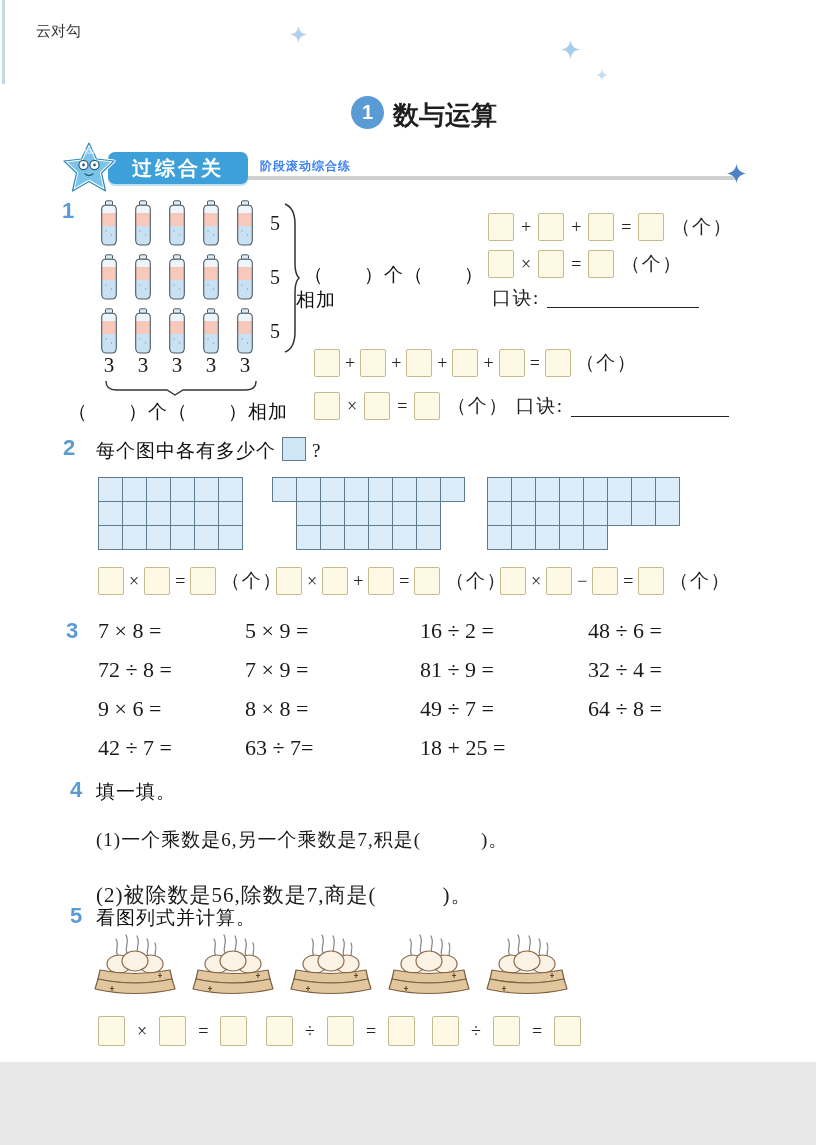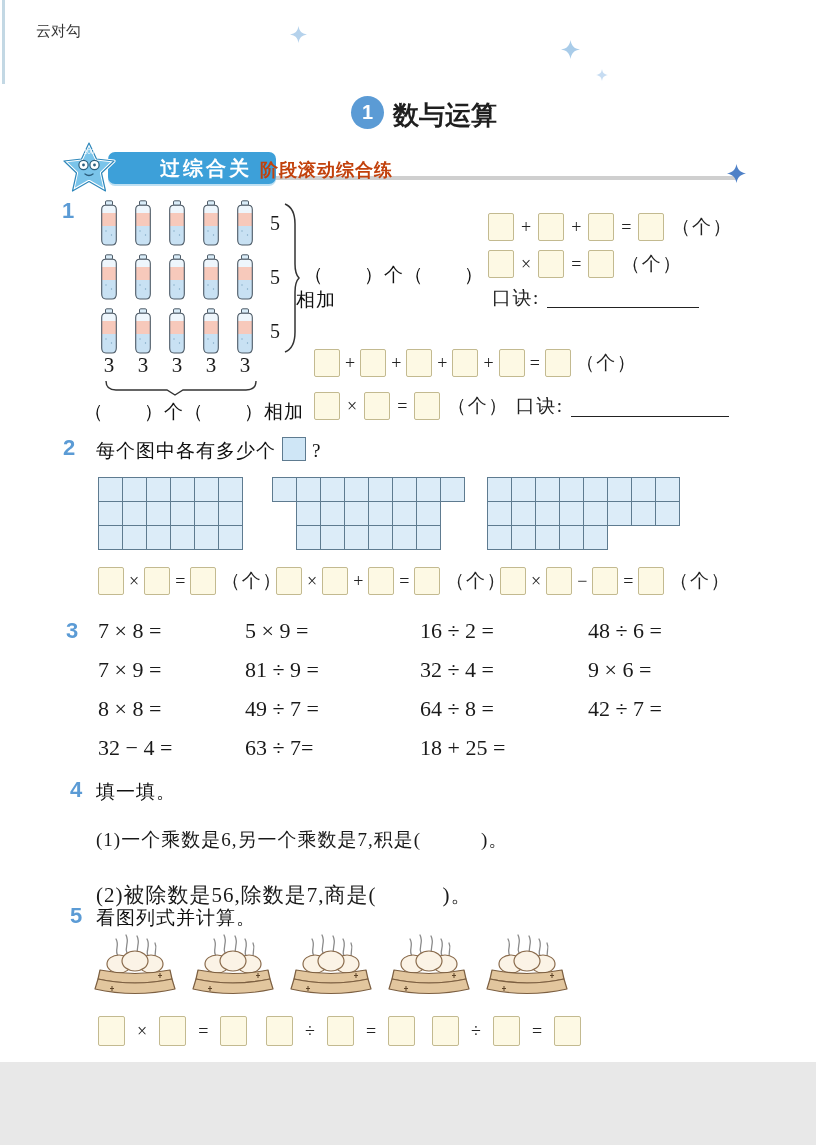--- a/index.html
+++ b/index.html
@@ -15,23 +15,23 @@
   .badge{position:absolute;left:351px;top:96px;width:33px;height:33px;border-radius:50%;
          background:#5b9bd5;color:#fff;font-family:"Liberation Sans",sans-serif;
          font-weight:bold;font-size:20px;line-height:33px;text-align:center;}
   .sectitle{position:absolute;left:393px;top:98px;font-family:"Liberation Sans",sans-serif;
          font-weight:bold;font-size:26px;color:#1f1f1f;}
   .banner-line{position:absolute;left:140px;top:176px;width:597px;height:4px;
          background:#cfcfcf;border-radius:2px;}
   .banner-rect{position:absolute;left:108px;top:152px;width:140px;height:32px;border-radius:7px;
          background:#3da0d9;display:flex;align-items:center;justify-content:center;
          font-family:"Liberation Sans",sans-serif;font-weight:bold;font-size:20px;
-         color:#fff;letter-spacing:3px;box-shadow:0 2px 0 #bfe0f2;padding-left:28px;}
+         color:#fff;letter-spacing:3px;box-shadow:0 2px 0 #bfe0f2;}
   .banner-sub{position:absolute;left:260px;top:158px;font-family:"Liberation Sans",sans-serif;
-         font-weight:bold;font-size:18px;color:#c2410c;letter-spacing:1px;}
+         font-weight:bold;font-size:12px;color:#3b82f6;letter-spacing:1px;}
   
   .qnum{position:absolute;font-family:"Liberation Sans",sans-serif;font-weight:bold;
         font-size:22px;color:#5b9bd5;}
   .qtext{position:absolute;font-size:19px;letter-spacing:1px;color:#111;}
   
   .eq{position:absolute;display:flex;align-items:center;gap:7px;font-size:18px;}
   .eq.tight{gap:5px;} .eq.wide{gap:12px;}
   .ebox{width:24px;height:26px;background:#fdf9e4;border:1px solid #c3ba90;border-radius:2px;flex:none;}
   .eq.wide .ebox{width:25px;height:28px;}
   .elit{white-space:pre;color:#222;}
@@ -274,21 +274,21 @@
 
   <span>3</span>
 
   <span>3</span>
 </div>
 
   <svg class="abs" style="left:104px;top:380px" width="154" height="17" viewBox="0 0 154 17">
     <path d="M2 1 Q2 10 12 10 L63 10 L71 15 L79 10 L142 10 Q152 10 152 1" fill="none" stroke="#333" stroke-width="1.4"></path>
     </svg>
 
-  <div class="qtext" style="left:84px;top:399px">（　　）个（　　）相加</div>
+  <div class="qtext" style="left:68px;top:399px">（　　）个（　　）相加</div>
 
   <div class="eq" style="left:488px;top:213px">
       <span class="ebox"></span>
       <span class="elit">+</span>
       <span class="ebox"></span>
       <span class="elit">+</span>
       <span class="ebox"></span>
       <span class="elit">=</span>
       <span class="ebox"></span>
       <span class="elit cjk">（个）</span>
@@ -451,38 +451,38 @@
   <div class="qnum" style="left:66px;top:618px">3</div>
   <div class="probs">
   <div class="prob">7 × 8 =</div>
 
   <div class="prob">5 × 9 =</div>
 
   <div class="prob">16 ÷ 2 =</div>
 
   <div class="prob">48 ÷ 6 =</div>
 
+  <div class="prob">72 ÷ 8 =</div>
 
   <div class="prob">7 × 9 =</div>
 
   <div class="prob">81 ÷ 9 =</div>
 
   <div class="prob">32 ÷ 4 =</div>
 
   <div class="prob">9 × 6 =</div>
 
   <div class="prob">8 × 8 =</div>
 
   <div class="prob">49 ÷ 7 =</div>
 
   <div class="prob">64 ÷ 8 =</div>
 
   <div class="prob">42 ÷ 7 =</div>
 
-  <div class="prob">32 − 4 =</div>
 
   <div class="prob">63 ÷ 7=</div>
 
   <div class="prob">18 + 25 =</div>
 </div>
 
   <div class="qnum" style="left:70px;top:777px">4</div>
   <div class="qtext" style="left:96px;top:779px">填一填。</div>
   <div class="abs" style="left:96px;top:827px">
   <div class="q4line" style="margin-bottom:28px;font-size:19px;letter-spacing:1px;">(1)一个乘数是6,另一个乘数是7,积是(　　　)。</div>

